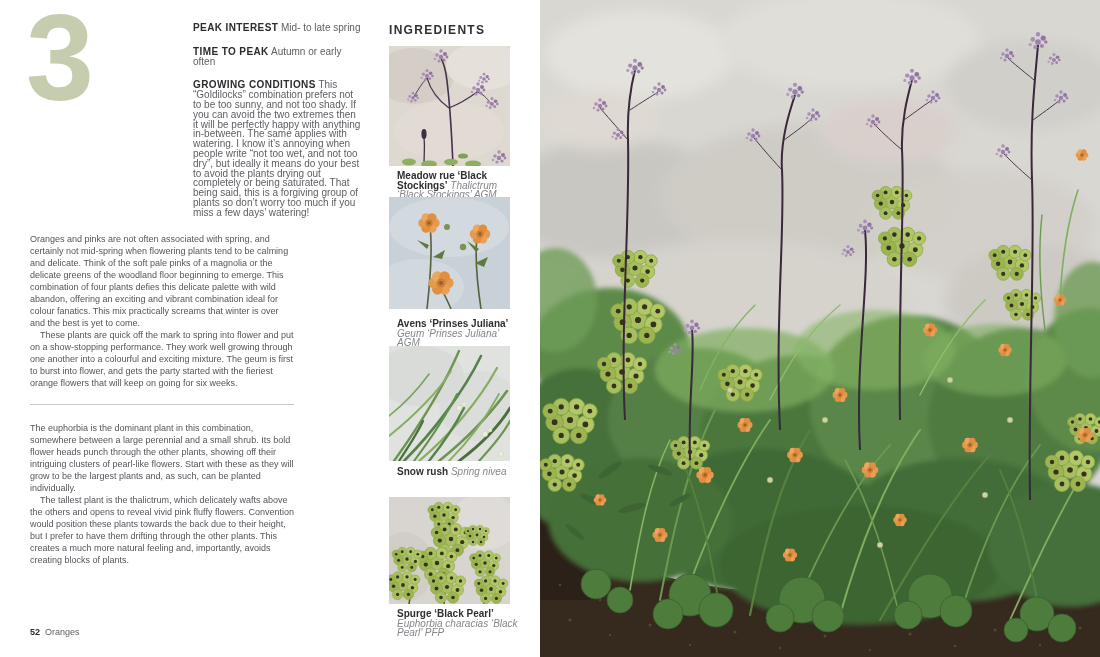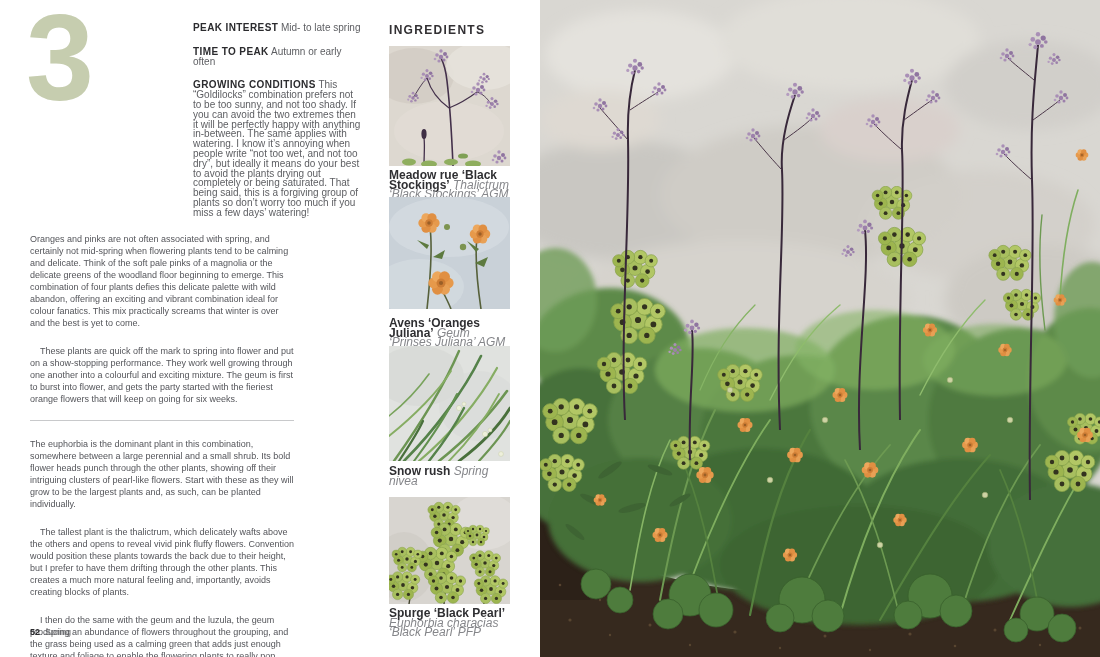--- a/index.html
+++ b/index.html
@@ -9,36 +9,36 @@
   
   .big-number{position:absolute;left:26px;top:12px;font-size:122px;line-height:92px;
     font-weight:700;color:#c6cdaf;letter-spacing:-3px;}
   .info-panel{position:absolute;left:193px;top:23px;width:168px;font-size:10px;
     line-height:9.8px;color:#5d5e62;}
   .info-item{margin:0 0 14px 0;}
   .info-label{font-weight:700;color:#2b2b2e;letter-spacing:.4px;}
   .article{position:absolute;left:30px;top:233px;width:264px;font-size:9px;
     line-height:12px;color:#54555a;}
   .article p{margin:0;}
-  .article p.indent{text-indent:10px;margin-top:16px;}
+  .article p.indent{text-indent:10px;}
   .rule{border:0;border-top:1px solid #c8c9cb;margin:15px 0 17px 0;}
   .footer{position:absolute;left:30px;top:627px;font-size:9px;color:#5d5e62;}
   .footer .pgnum{font-weight:700;color:#2b2b2e;margin-right:5px;}
 
   
   .ing-col{position:absolute;left:389px;top:0;width:121px;height:657px;}
   .ing-heading{position:absolute;left:0;top:23px;font-size:12px;font-weight:700;
     letter-spacing:1.3px;color:#323033;}
   .ing-photo{position:absolute;left:0;width:121px;overflow:hidden;}
   .ing-photo svg{display:block;}
   .ph1{top:46px;height:120px;}
   .ph2{top:197px;height:112px;}
   .ph3{top:346px;height:115px;}
   .ph4{top:497px;height:107px;}
-  .ing-caption{position:absolute;left:0;width:121px;font-size:12px;line-height:9.6px;}
+  .ing-caption{position:absolute;left:8px;width:121px;font-size:10px;line-height:9.6px;}
   .cap1{top:171px;} .cap2{top:319px;} .cap3{top:467px;} .cap4{top:609px;}
   .common{font-weight:700;color:#2f2f32;}
   .latin{font-style:italic;color:#85868a;}
 
   
   .main-photo{position:absolute;left:540px;top:0;width:560px;height:657px;}
   .main-photo svg{display:block;}
 </style>
 </head>
 <body>
@@ -52,25 +52,24 @@
     <p class="info-item"><span class="info-label">TIME TO PEAK</span> <span>Autumn or early often</span></p>
     <p class="info-item"><span class="info-label">GROWING CONDITIONS</span> <span>This “Goldilocks” combination prefers not to be too sunny, and not too shady. If you can avoid the two extremes then it will be perfectly happy with anything in-between. The same applies with watering. I know it’s annoying when people write “not too wet, and not too dry”, but ideally it means do your best to avoid the plants drying out completely or being saturated. That being said, this is a forgiving group of plants so don’t worry too much if you miss a few days’ watering!</span></p>
   </div>
 
   <div class="article">
     <p>Oranges and pinks are not often associated with spring, and certainly not mid-spring when flowering plants tend to be calming and delicate. Think of the soft pale pinks of a magnolia or the delicate greens of the woodland floor beginning to emerge. This combination of four plants defies this delicate palette with wild abandon, offering an exciting and vibrant combination ideal for colour fanatics. This mix practically screams that winter is over and the best is yet to come.</p>
     <p class="indent">These plants are quick off the mark to spring into flower and put on a show-stopping performance. They work well growing through one another into a colourful and exciting mixture. The geum is first to burst into flower, and gets the party started with the fieriest orange flowers that will keep on going for six weeks.</p>
     <hr class="rule">
     <p>The euphorbia is the dominant plant in this combination, somewhere between a large perennial and a small shrub. Its bold flower heads punch through the other plants, showing off their intriguing clusters of pearl-like flowers. Start with these as they will grow to be the largest plants and, as such, can be planted individually.</p>
     <p class="indent">The tallest plant is the thalictrum, which delicately wafts above the others and opens to reveal vivid pink fluffy flowers. Convention would position these plants towards the back due to their height, but I prefer to have them drifting through the other plants. This creates a much more natural feeling and, importantly, avoids creating blocks of plants.</p>
-    <p class="indent">I then do the same with the geum and the luzula, the geum producing an abundance of flowers throughout the grouping, and the grass being used as a calming green that adds just enough texture and foliage to enable the flowering plants to really pop.</p>
   </div>
 
   <div class="footer">
-    <span class="pgnum">52</span><span>Spring</span>
+    <span class="pgnum">52</span><span>Oranges</span>
   </div>
 
   <div class="ing-col">
     <div class="ing-heading">INGREDIENTS</div>
 
     <svg width="0" height="0" style="position:absolute">
       <defs>
         <g id="thal-cluster">
           <circle cx="0" cy="0" r="2.2" fill="#9c80ab"></circle>
             <circle cx="-4" cy="-2" r="1.8" fill="#a98fb6"></circle>
@@ -171,21 +170,21 @@
             <path d="M90,52 l-12,-8 l9,11 z"></path>
         </g>
         <circle cx="58" cy="30" r="3" fill="#7d9450"></circle>
         <circle cx="74" cy="50" r="3.2" fill="#7d9450"></circle>
         <use href="#geum-flower" transform="translate(40,26) scale(1.35)"></use>
         <use href="#geum-flower" transform="translate(91,37) scale(1.3)"></use>
         <use href="#geum-flower" transform="translate(52,86) scale(1.6)"></use>
       </svg>
     </div>
     <div class="ing-caption cap2">
-      <span class="common">Avens ‘Oranges Juliana’</span>
+      <span class="common">Avens ‘Prinses Juliana’</span>
       <span class="latin">Geum ‘Prinses Juliana’ AGM</span>
     </div>
 
     <div class="ing-photo ph3">
       <svg viewBox="0 0 121 115" width="121" height="115">
         <rect width="121" height="115" fill="#e0e2df"></rect>
         <ellipse cx="30" cy="30" rx="45" ry="30" fill="#d7d9d6" opacity=".8"></ellipse>
         <ellipse cx="90" cy="60" rx="40" ry="35" fill="#d9dcd8" opacity=".7"></ellipse>
         <g fill="none" stroke-linecap="round">
           <path d="M5,115 C30,80 55,40 70,5" stroke="#6c9553" stroke-width="2.4"></path>

